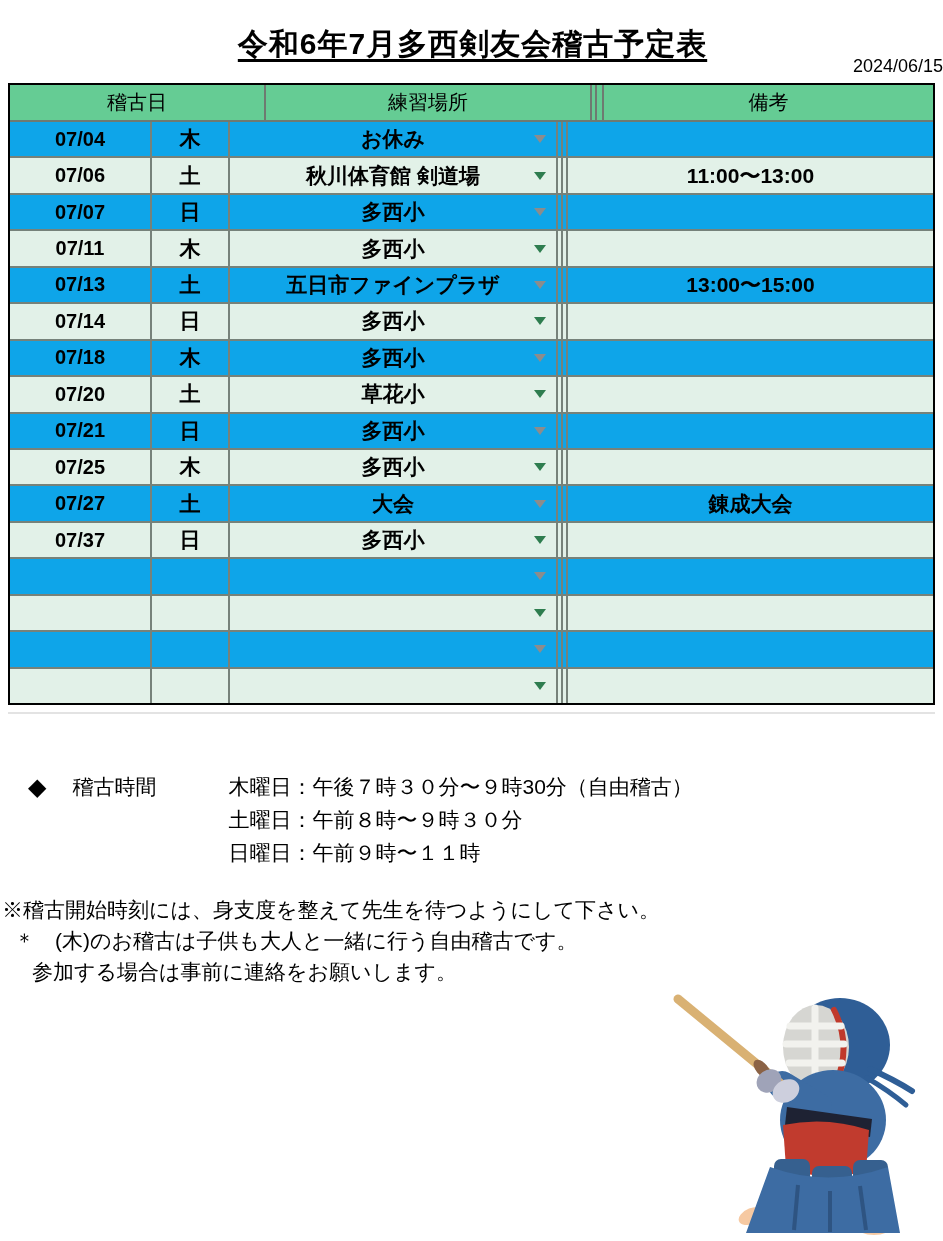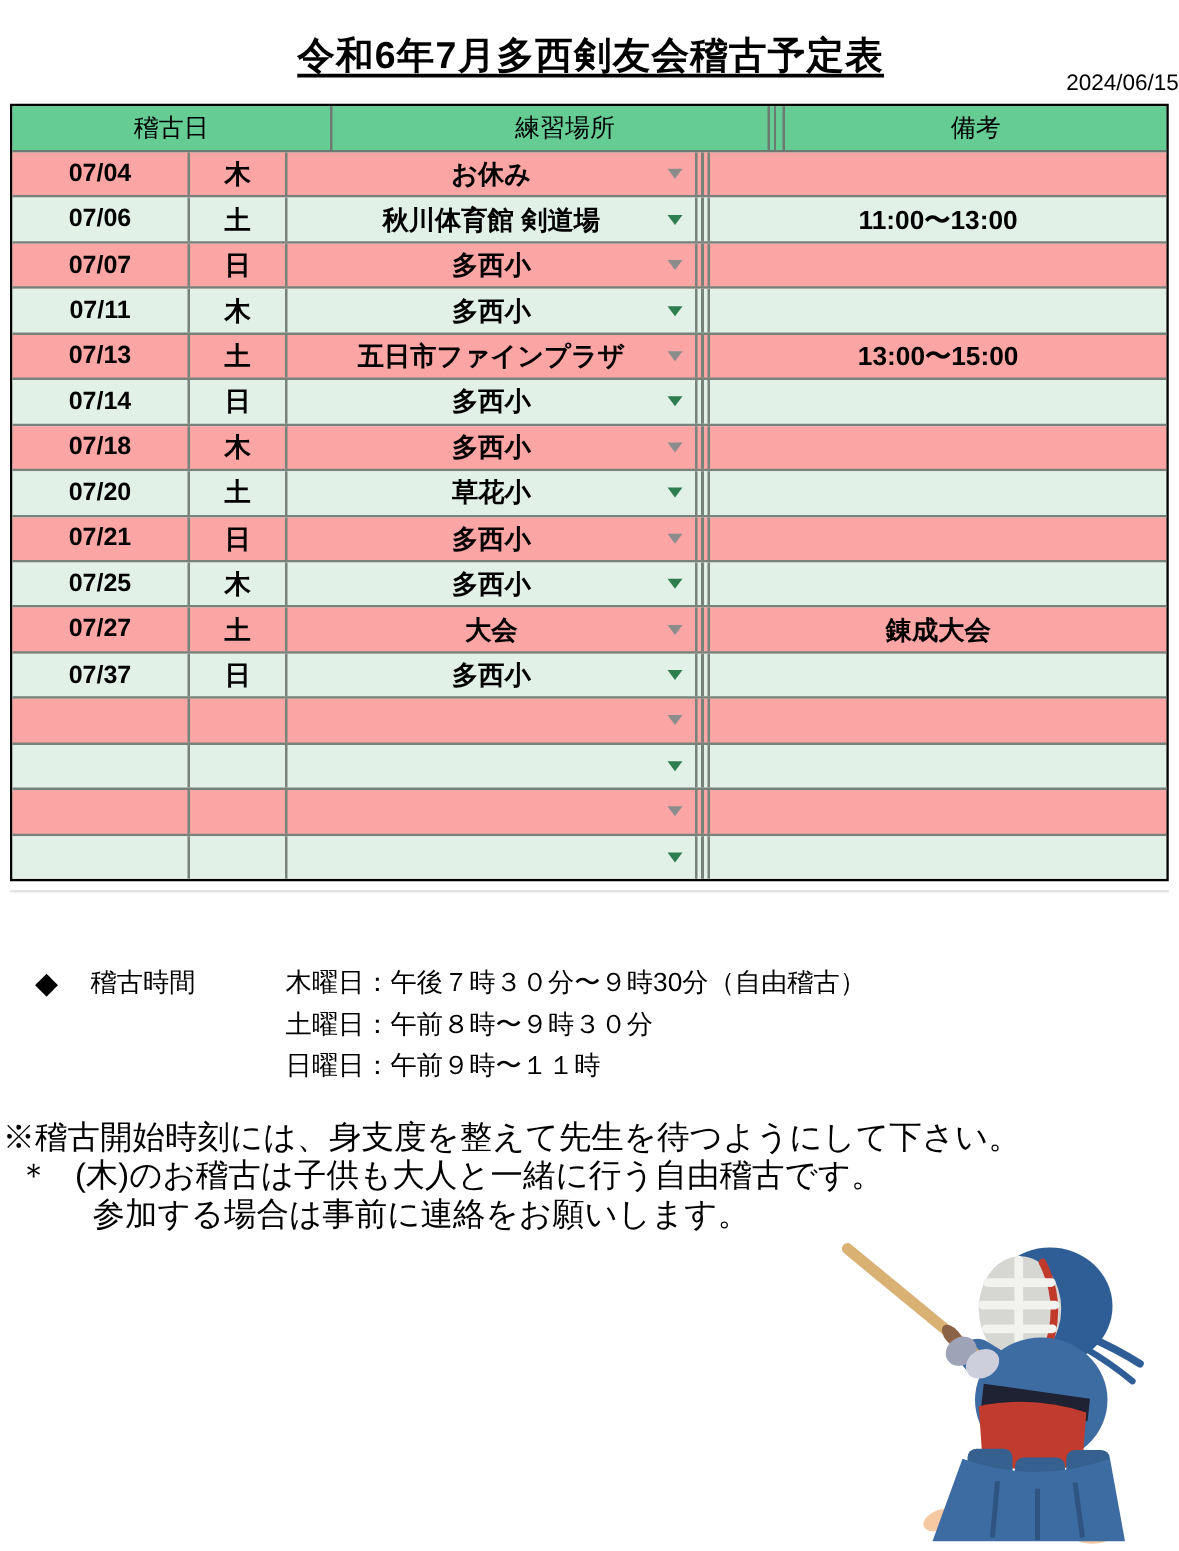--- a/index.html
+++ b/index.html
@@ -11,29 +11,29 @@
     text-decoration:underline;text-decoration-thickness:3px;text-underline-offset:5px;}
 
   .doc-date{position:absolute;top:56px;right:0;font-size:18px;}
 
   
   .schedule-table{position:absolute;left:8px;top:83px;width:927px;height:622px;
     border:2px solid #000;box-sizing:border-box;display:flex;flex-direction:column;background:#fff;}
   .thead{flex:0 0 37px;display:flex;background:#65CC94;border-bottom:2px solid #6e7a71;box-sizing:border-box;}
   .th{display:flex;align-items:center;justify-content:center;font-size:20px;box-sizing:border-box;}
   .th-date{width:256px;border-right:2px solid #6e7a71;}
-  .th-loc{width:326px;border-right:2px solid #6e7a71;margin-left:24px;}
+  .th-loc{width:326px;border-right:2px solid #6e7a71;}
   .th-spacer{width:12px;border-right:2px solid #6e7a71;
     background:linear-gradient(to right, transparent 3px, #6e7a71 3px, #6e7a71 5px, transparent 5px);}
   .th-remarks{flex:1;}
 
   .tbody{flex:1;display:flex;flex-direction:column;}
   .row{flex:1;display:flex;border-bottom:2px solid #76827a;box-sizing:border-box;}
   .row:last-child{border-bottom:none;}
-  .row.white{background:#fca5a5;}
+  .row.white{background:#0ea5e9;}
   .row.green{background:#E2F1E8;}
   .cell{display:flex;align-items:center;justify-content:center;box-sizing:border-box;font-weight:bold;}
   .cell-date{width:142px;border-right:2px solid #76827a;font-size:20px;}
   .cell-day{width:78px;border-right:2px solid #76827a;font-size:21px;}
   .cell-loc{width:326px;font-size:21px;position:relative;}
   .cell-spacer{width:12px;border-left:2px solid #76827a;border-right:2px solid #76827a;
     background:linear-gradient(to right, transparent 3px, #76827a 3px, #76827a 5px, transparent 5px);}
   .cell-remarks{flex:1;font-size:21px;}
 
   .arrow{position:absolute;right:10px;top:50%;transform:translateY(-50%);
@@ -43,25 +43,25 @@
 
   .pagebreak{position:absolute;left:8px;top:712px;width:927px;border-top:2px solid #e3e3e3;}
 
   
   .practice-time{position:absolute;left:28px;top:770px;display:flex;align-items:flex-start;}
   .diamond{font-size:24px;line-height:33px;}
   .pt-label{font-size:21px;line-height:33px;margin-left:26px;}
   .pt-lines{margin-left:72px;font-size:21px;line-height:33px;}
 
   
-  .notes{position:absolute;left:2px;top:894px;font-size:26px;line-height:31px;}
+  .notes{position:absolute;left:2px;top:894px;font-size:21px;line-height:31px;}
   .note-line2{display:flex;}
   .note-marker{margin-left:12px;}
   .note-line2-text{margin-left:20px;}
-  .note-line3{margin-left:72px;}
+  .note-line3{margin-left:30px;}
 
   .kendo{position:absolute;left:648px;top:985px;}
 </style>
 </head>
 <body>
 
 <div class="page">
 
   <h1 class="page-title">令和6年7月多西剣友会稽古予定表</h1>
 

